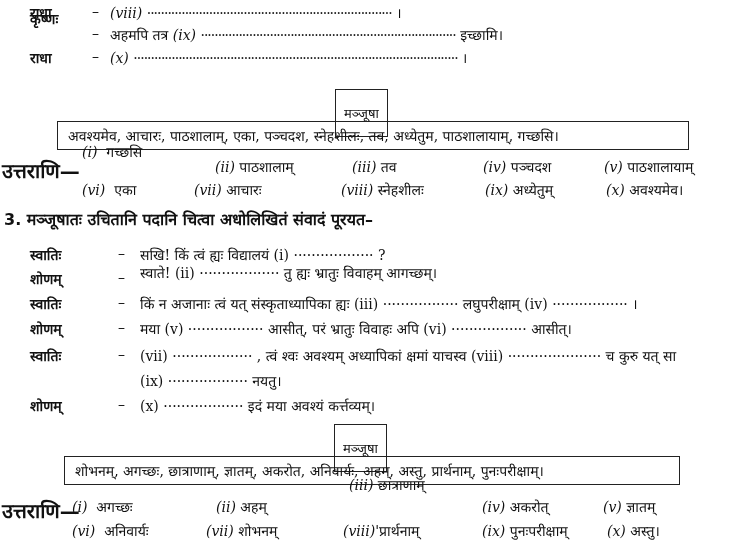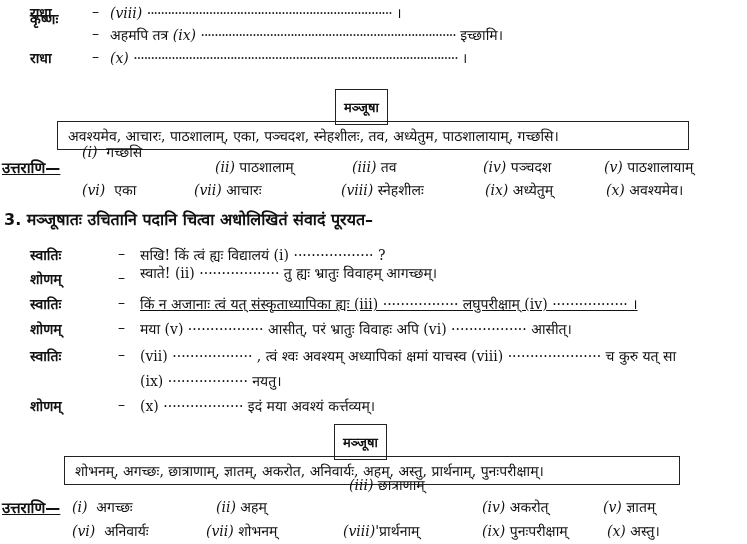--- a/index.html
+++ b/index.html
@@ -9,28 +9,28 @@
     color: #111111;
     font-size: 14px;
   }
   .abs { position: absolute; white-space: nowrap; }
   .speaker { font-weight: bold; font-family: "DejaVu Sans", sans-serif; font-size: 14px; }
   .dash { font-size: 14px; }
   .line { font-size: 14px; }
   .roman { font-style: italic; }
   .dots { letter-spacing: -1px; color: #222; }
   .box-title {
-    position: absolute; border: 1.5px solid #222; padding: 8px 8px;
-    font-weight: bold; font-family: "DejaVu Sans", sans-serif; font-size: 13px;
+    position: absolute; border: 1.5px solid #222; padding: 14px 8px;
+    font-weight: normal; font-family: "DejaVu Sans", sans-serif; font-size: 13px;
   }
   .box-words {
     position: absolute; border: 1.5px solid #222; padding: 4px 10px;
     font-size: 14px; white-space: nowrap;
   }
-  .ans-label { font-weight: bold; font-family: "DejaVu Sans", sans-serif; font-size: 15px; text-decoration: underline; }
+  .ans-label { font-weight: bold; font-family: "DejaVu Sans", sans-serif; font-size: 20px; }
   .q-head { font-weight: bold; font-family: "DejaVu Sans", sans-serif; font-size: 16px; }
 </style>
 </head>
 <body>
 
 <div>
   <div class="abs speaker" style="left:30px; top:3px;">राधा</div>
   <div class="abs dash" style="left:92px; top:3px;">–</div>
   <div class="abs line" style="left:110px; top:3px;">
     <span class="roman">(viii)</span>
@@ -84,21 +84,21 @@
   <div class="abs speaker" style="left:30px; top:245px;">स्वातिः</div>
   <div class="abs dash" style="left:118px; top:245px;">–</div>
   <div class="abs line" style="left:140px; top:245px;">सखि! किं त्वं ह्यः विद्यालयं (i) ·················· ?</div>
 
   <div class="abs speaker" style="left:30px; top:269px;">शोणम्</div>
   <div class="abs dash" style="left:118px; top:269px;">–</div>
   <div class="abs line" style="left:140px; top:263px;text-align:right;">स्वाते! (ii) ·················· तु ह्यः भ्रातुः विवाहम् आगच्छम्।</div>
 
   <div class="abs speaker" style="left:30px; top:294px;">स्वातिः</div>
   <div class="abs dash" style="left:118px; top:294px;">–</div>
-  <div class="abs line" style="left:140px; top:294px;text-decoration:underline;">किं न अजानाः त्वं यत् संस्कृताध्यापिका ह्यः (iii) ················· लघुपरीक्षाम् (iv) ················· ।</div>
+  <div class="abs line" style="left:140px; top:294px;">किं न अजानाः त्वं यत् संस्कृताध्यापिका ह्यः (iii) ················· लघुपरीक्षाम् (iv) ················· ।</div>
 
   <div class="abs speaker" style="left:30px; top:319px;">शोणम्</div>
   <div class="abs dash" style="left:118px; top:319px;">–</div>
   <div class="abs line" style="left:140px; top:319px;">मया (v) ················· आसीत्, परं भ्रातुः विवाहः अपि (vi) ················· आसीत्।</div>
 
   <div class="abs speaker" style="left:30px; top:346px;">स्वातिः</div>
   <div class="abs dash" style="left:118px; top:346px;">–</div>
   <div class="abs line" style="left:140px; top:346px;">(vii) ·················· , त्वं श्वः अवश्यम् अध्यापिकां क्षमां याचस्व (viii) ····················· च कुरु यत् सा</div>
   <div class="abs line" style="left:140px; top:371px;">(ix) ·················· नयतु।</div>
 

